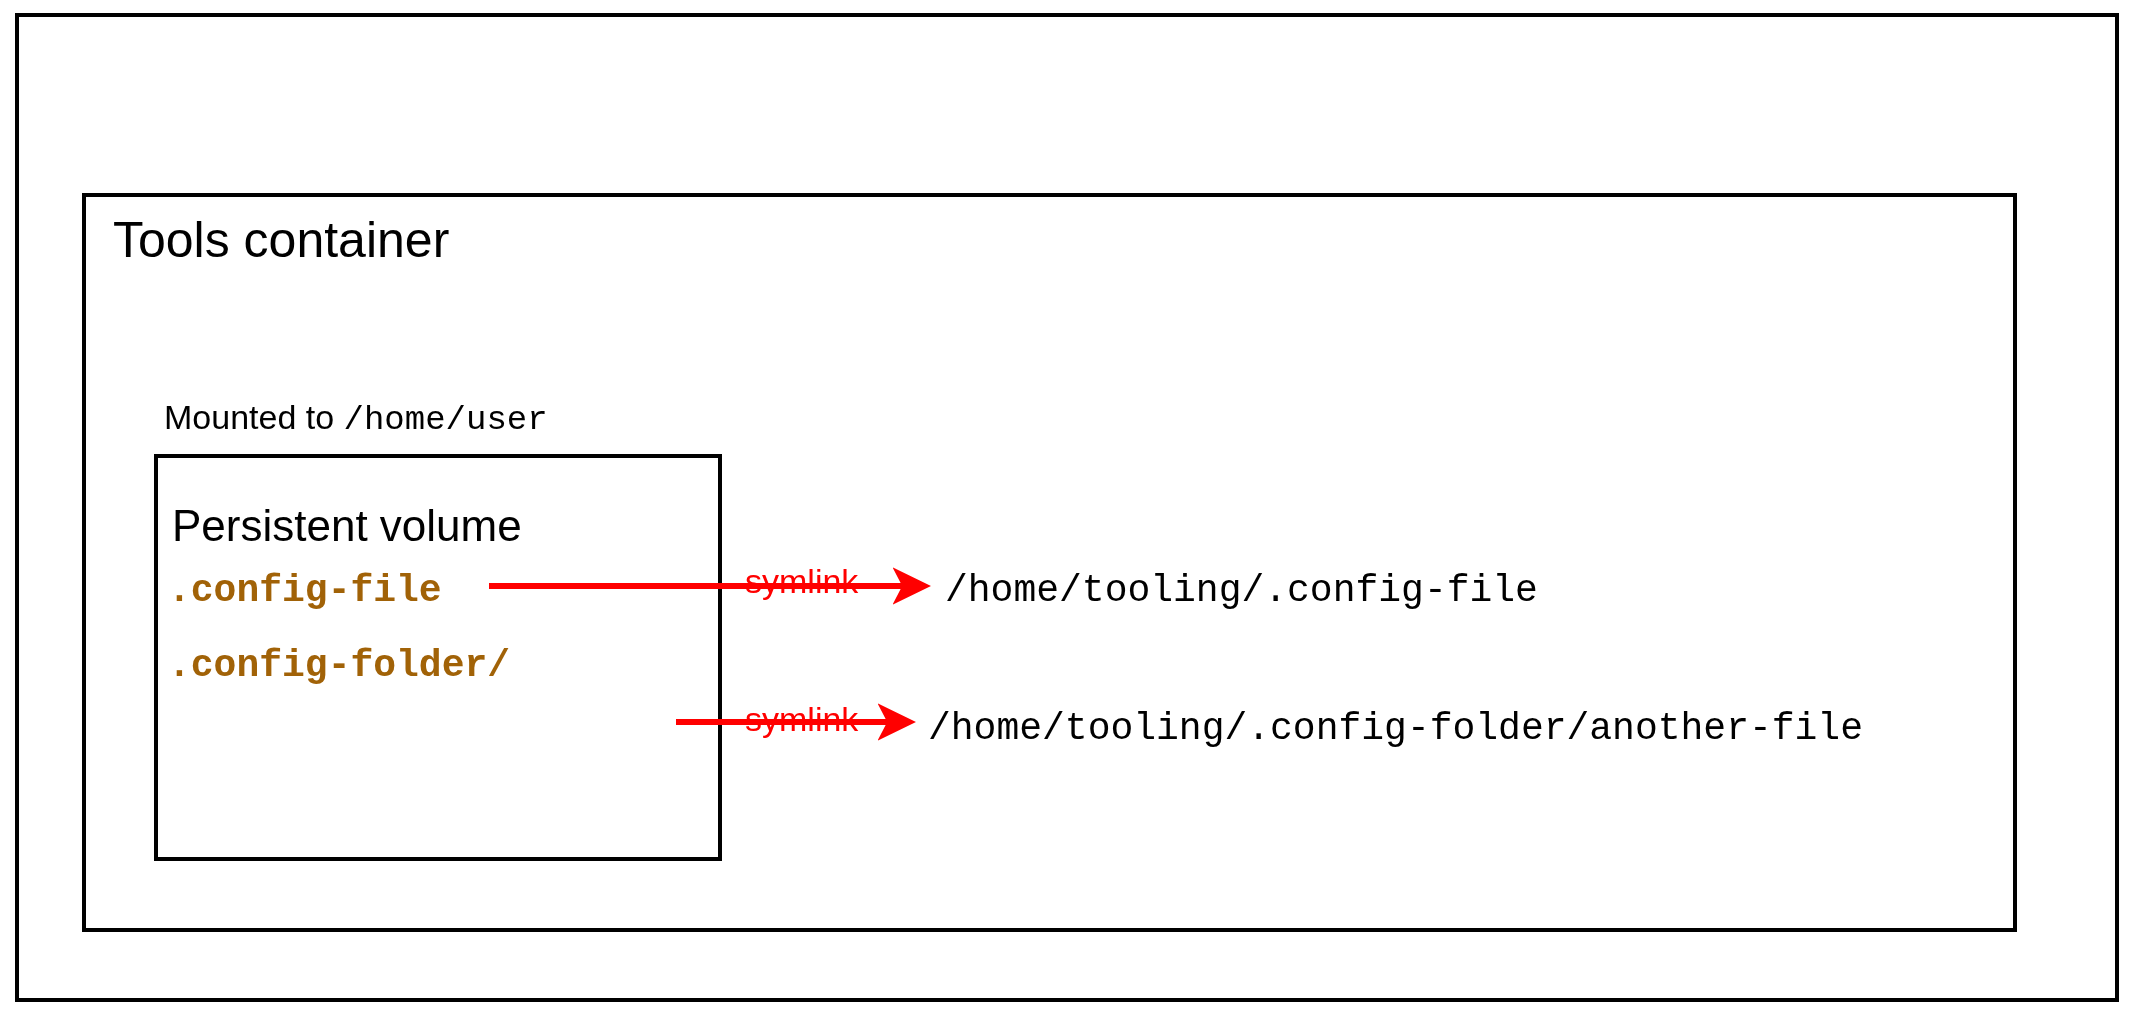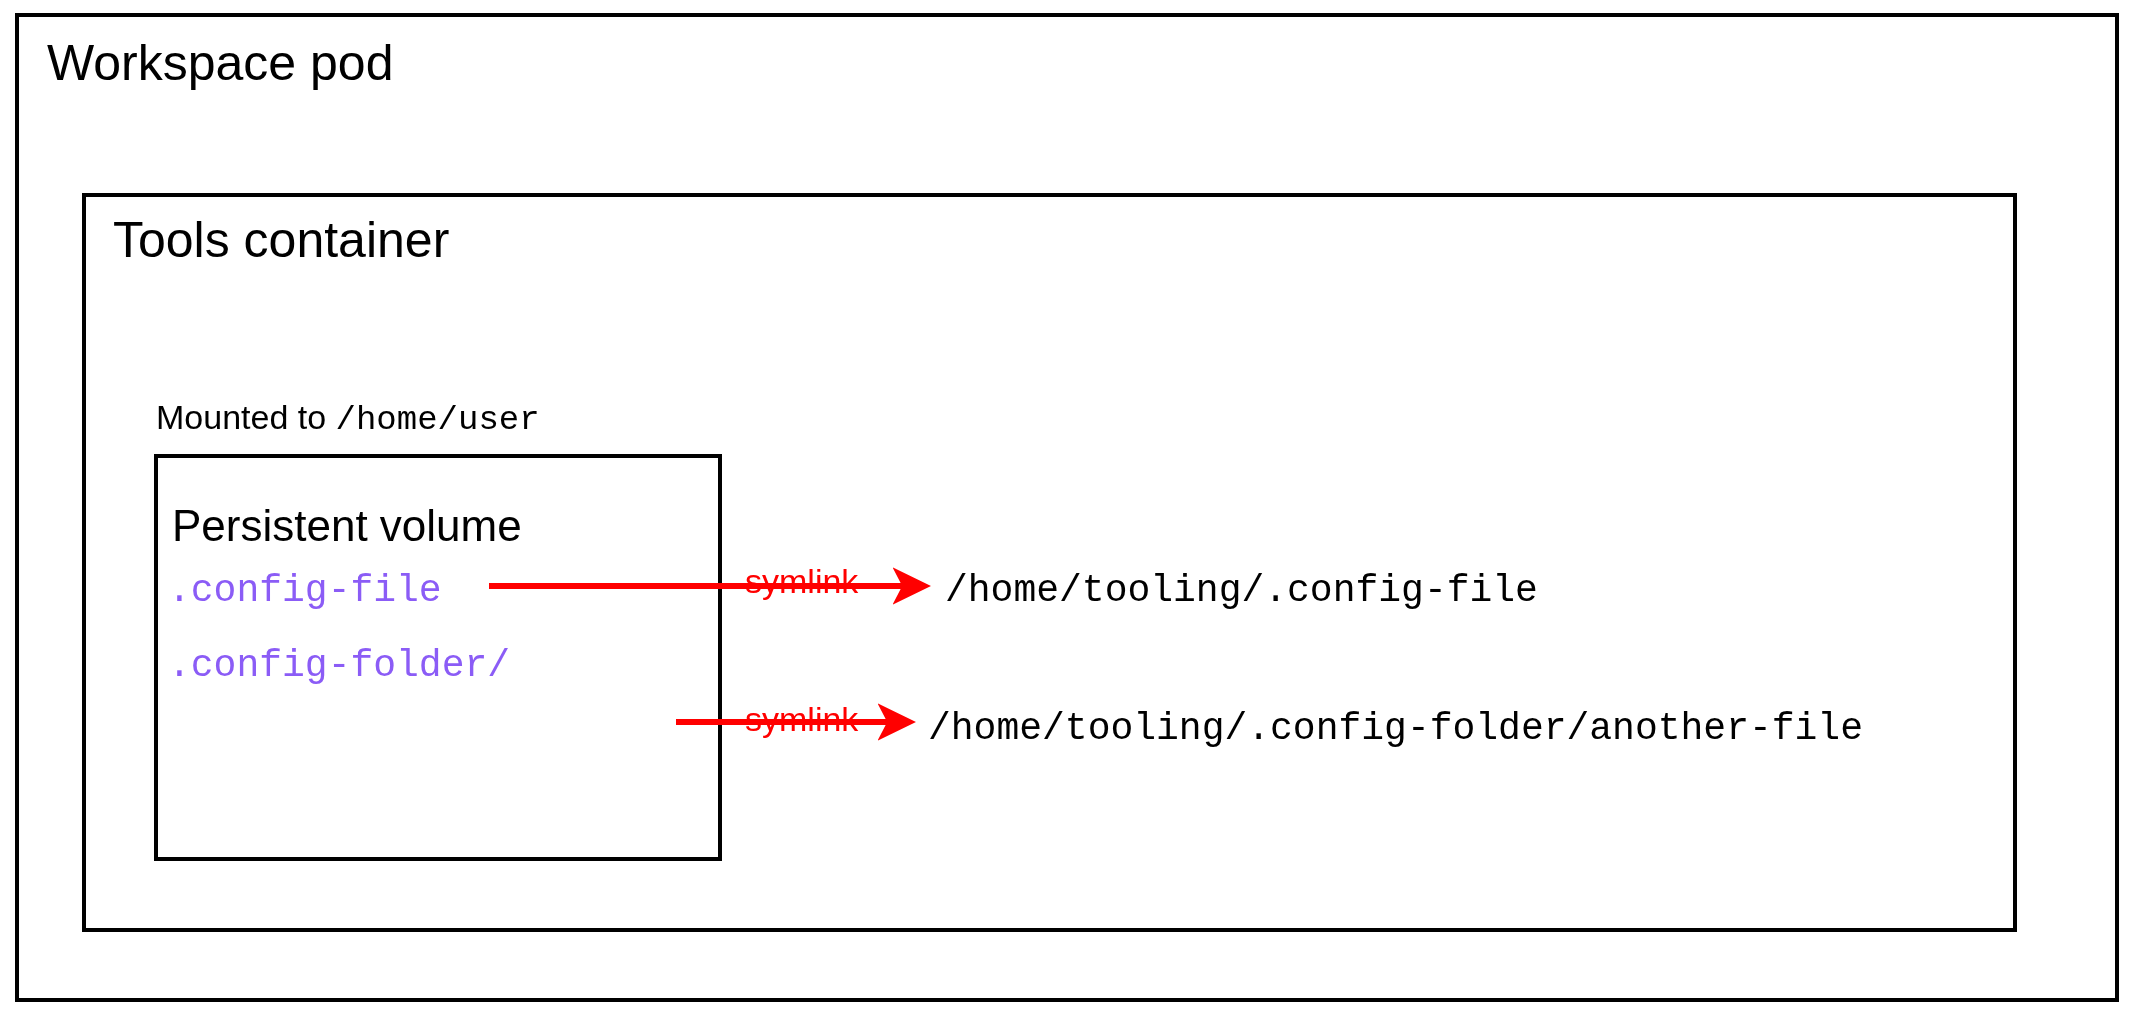--- a/index.html
+++ b/index.html
@@ -77,36 +77,37 @@
 
   #persistent-volume-title {
     left: 172px;
     top: 504px;
     font-size: 44px;
   }
 
   
   #mounted-to-caption {
     position: absolute;
-    left: 156px;
+    left: 164px;
     top: 400px;
     font-size: 34px;
     white-space: pre;
     line-height: 1;
   }
   #mounted-to-caption .mono-path {
     font-family: "Liberation Mono", monospace;
     font-size: 34px;
   }
 
   
   .mono {
     font-family: "Liberation Mono", monospace;
     white-space: pre;
-    color: #8b5cf6;
+    color: #a16207;
+    font-weight: bold;
   }
 
   .file-entry {
     position: absolute;
     font-size: 38px;
     line-height: 1;
   }
 
   #pv-entry-config-file     { left: 168px; top: 572px; }
   #pv-entry-config-folder   { left: 168px; top: 647px; }
@@ -145,21 +146,20 @@
     height: 1017px;
     pointer-events: none;
   }
 </style>
 </head>
 <body>
 
 <div id="canvas">
 
   <div class="box" id="workspace-pod-box"></div>
-  <div class="box-title" id="workspace-pod-title">Workspace pod</div>
 
   <div class="box" id="tools-container-box"></div>
   <div class="box-title" id="tools-container-title">Tools container</div>
 
   <div id="mounted-to-caption"><span>Mounted to </span><span class="mono-path">/home/user</span></div>
 
   <div class="box" id="persistent-volume-box"></div>
   <div class="box-title" id="persistent-volume-title">Persistent volume</div>
 
   <div class="mono file-entry" id="pv-entry-config-file">.config-file</div>

